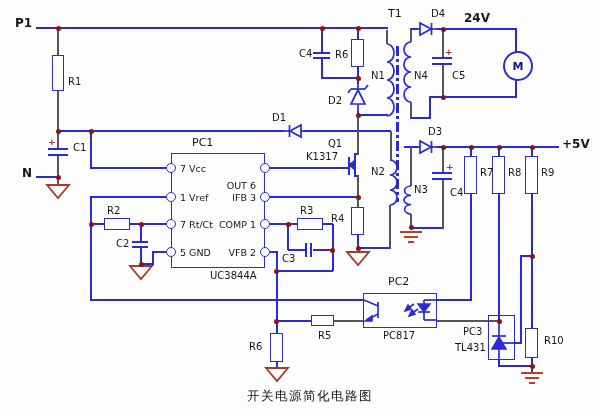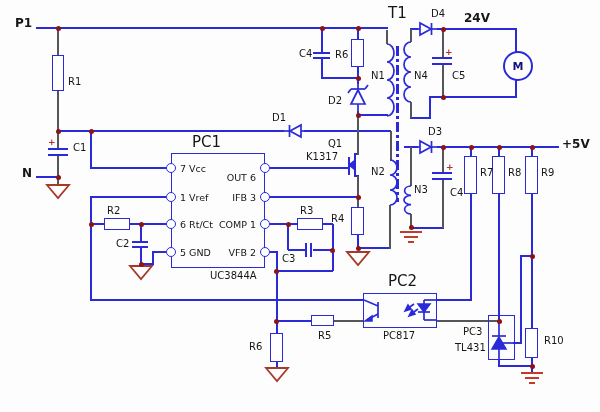--- a/index.html
+++ b/index.html
@@ -3,21 +3,21 @@
 <meta charset="utf-8">
 <style>
   html,body{margin:0;padding:0;background:#fff;}
   #stage{
     position:relative;width:600px;height:412px;background:#fdfdfd;overflow:hidden;
     font-family:"DejaVu Sans","Liberation Sans",sans-serif;
     --wire:#2a2ad8; --stub:#55555c; --dot:#8c1414; --gnd:#a53a28; --earth:#c23a2a; --ink:#161616;
   }
   .lbl{position:absolute;font-size:10px;line-height:11px;color:var(--ink);white-space:nowrap;z-index:6;}
   .big{font-size:12px;font-weight:bold;}
-  .med{font-size:15px;}
+  .med{font-size:11px;}
   .cap{font-size:12.5px;letter-spacing:1.5px;color:#111;}
   .plus{position:absolute;font-size:9px;font-weight:bold;color:#b03030;z-index:6;}
   .wire{position:absolute;background:var(--wire);z-index:1;}
   .gwire{position:absolute;background:var(--stub);z-index:1;}
   .dot{position:absolute;width:5px;height:5px;border-radius:50%;background:var(--dot);z-index:5;}
   .rbox{position:absolute;border:1.6px solid var(--wire);background:#fff;box-sizing:border-box;z-index:2;}
   .icbox{position:absolute;border:1.6px solid var(--wire);background:transparent;box-sizing:border-box;z-index:2;}
   .plate{position:absolute;background:var(--wire);z-index:2;}
   .pin{position:absolute;width:10px;height:10px;border:1.5px solid var(--wire);border-radius:50%;background:#fff;box-sizing:border-box;z-index:4;}
   .motor{position:absolute;border:2px solid var(--wire);border-radius:50%;background:#fff;z-index:2;
@@ -77,31 +77,32 @@
 
   <span class="lbl med" style="left:192px;top:137px">PC1</span>
   <span class="lbl" style="left:210px;top:270px">UC3844A</span>
   <span class="lbl med" style="left:388px;top:276px">PC2</span>
   <span class="lbl" style="left:383px;top:330px">PC817</span>
   <span class="lbl" style="left:463px;top:326px">PC3</span>
   <span class="lbl" style="left:455px;top:342px">TL431</span>
 
   <span class="pinlbl" style="left:180px;top:163px">7 Vcc</span>
   <span class="pinlbl" style="left:180px;top:192px">1 Vref</span>
-  <span class="pinlbl" style="left:180px;top:219px">6 Rt/Ct</span>
+  <span class="pinlbl" style="left:180px;top:219px">7 Rt/Ct</span>
   <span class="pinlbl" style="left:180px;top:247px">5 GND</span>
-  <span class="pinlbl pr" style="left:186px;top:172px">OUT 6</span>
+  <span class="pinlbl pr" style="left:186px;top:180px">OUT 6</span>
   <span class="pinlbl pr" style="left:186px;top:192px">IFB 3</span>
   <span class="pinlbl pr" style="left:186px;top:219px">COMP 1</span>
   <span class="pinlbl pr" style="left:186px;top:247px">VFB 2</span>
 
   <div class="motor" style="left:503px;top:51px;width:26px;height:26px">
     <span>M</span>
   </div>
 
+  <span class="lbl cap" style="left:247px;top:390px">开关电源简化电路图</span>
 <div class="wire" style="left: 36px; top: 27px; width: 352px; height: 2px;"></div>
     <div class="wire" style="left: 57px; top: 130px; width: 227px; height: 2px;"></div>
     <div class="wire" style="left: 304px; top: 130px; width: 87px; height: 2px;"></div>
     <div class="wire" style="left: 90px; top: 131px; width: 2px; height: 38px;"></div>
     <div class="wire" style="left: 90px; top: 167px; width: 76px; height: 2px;"></div>
     <div class="wire" style="left: 90px; top: 196px; width: 76px; height: 2px;"></div>
     <div class="wire" style="left: 90px; top: 197px; width: 2px; height: 103px;"></div>
     <div class="wire" style="left: 90px; top: 299px; width: 274px; height: 2px;"></div>
     <div class="wire" style="left: 90px; top: 223px; width: 14px; height: 2px;"></div>
     <div class="wire" style="left: 130px; top: 223px; width: 36px; height: 2px;"></div>

